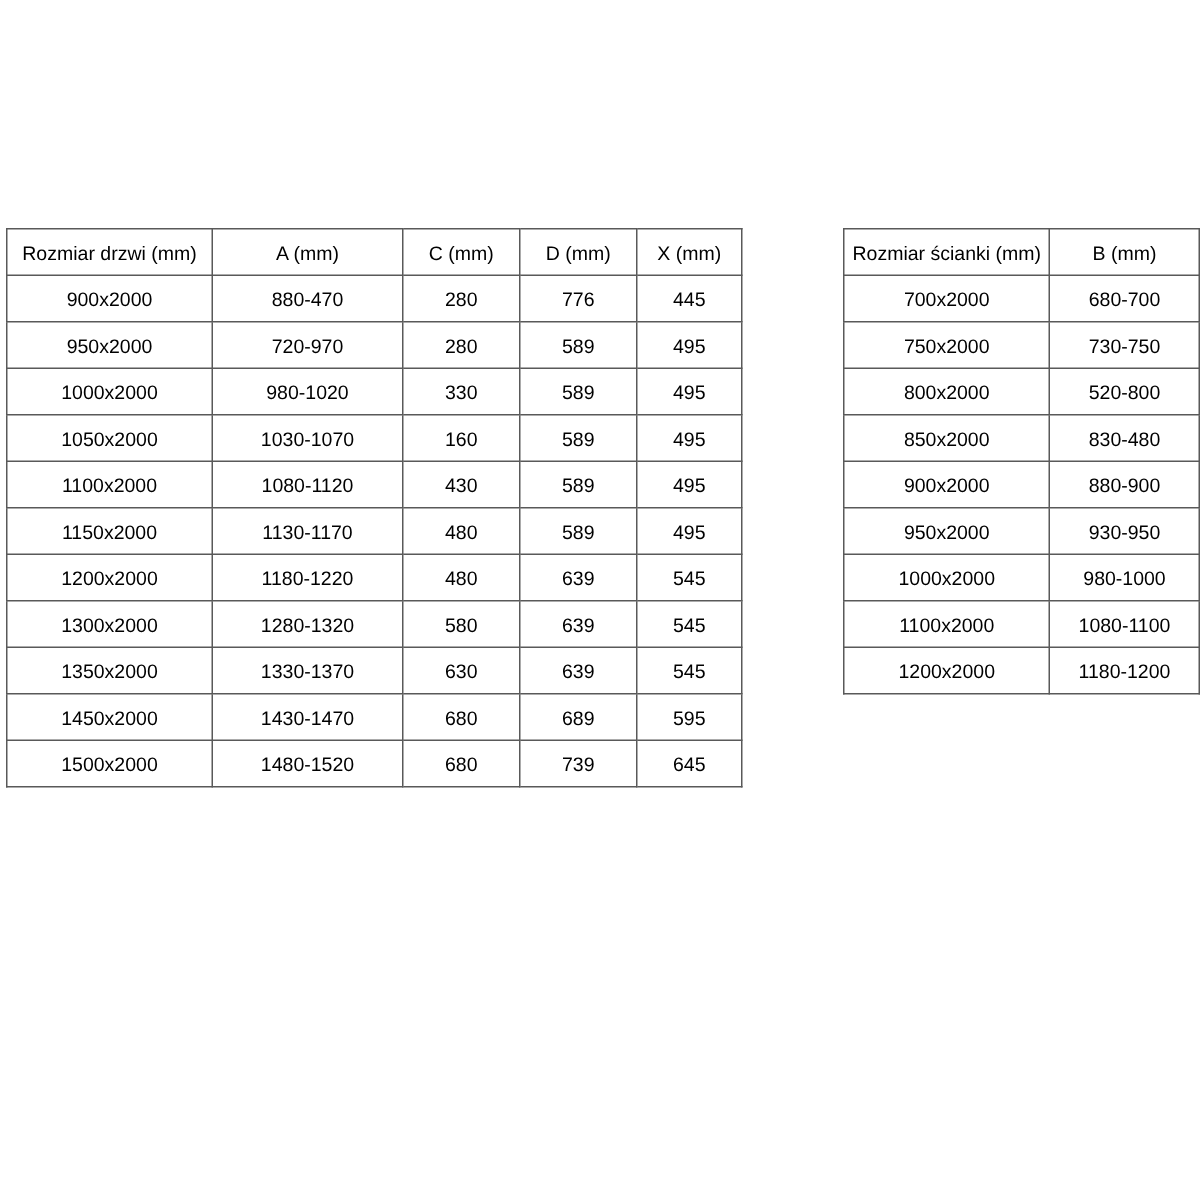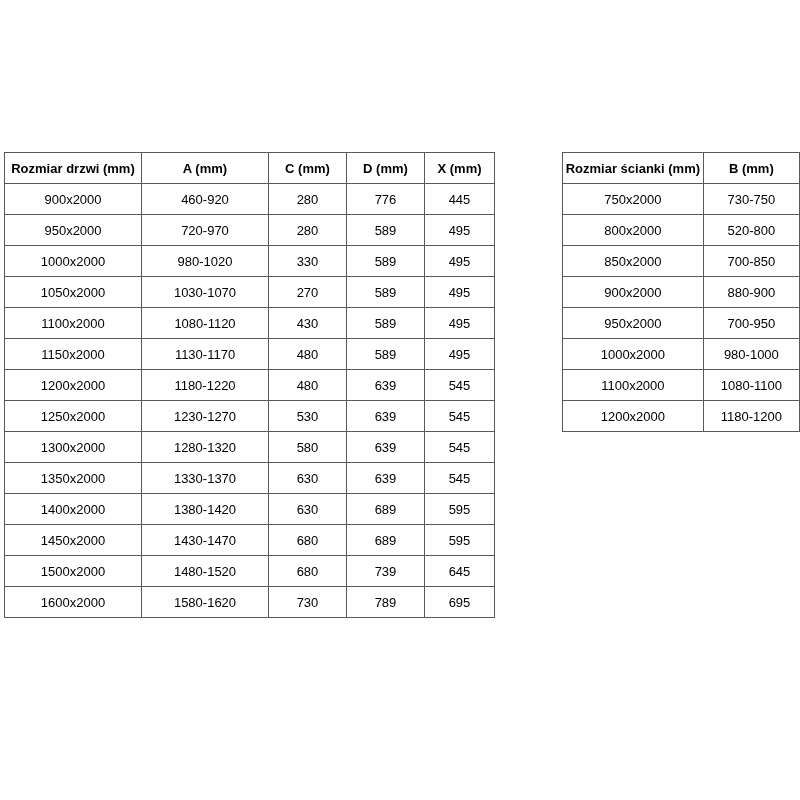--- a/index.html
+++ b/index.html
@@ -26,21 +26,21 @@
     border: 1px solid #595959;
     text-align: center;
     vertical-align: middle;
     font-size: 13px;
     height: 30px;
     padding: 0 2px;
     white-space: nowrap;
     overflow: hidden;
   }
   table.spec-table th {
-    font-weight: bold;
+    font-weight: normal;
     background: #ffffff;
   }
   #left-table  { left: 4px;   top: 152px; }
   #right-table { left: 562px; top: 152px; }
 
   #left-table th:nth-child(1), #left-table td:nth-child(1) { width: 132px; }
   #left-table th:nth-child(2), #left-table td:nth-child(2) { width: 122px; }
   #left-table th:nth-child(3), #left-table td:nth-child(3) { width: 73px; }
   #left-table th:nth-child(4), #left-table td:nth-child(4) { width: 73px; }
   #left-table th:nth-child(5), #left-table td:nth-child(5) { width: 65px; }
@@ -59,21 +59,21 @@
           <th>Rozmiar drzwi (mm)</th>
           <th>A (mm)</th>
           <th>C (mm)</th>
           <th>D (mm)</th>
           <th>X (mm)</th>
         </tr>
     </thead>
     <tbody>
         <tr>
           <td>900x2000</td>
-          <td>460-920</td>
+          <td>880-470</td>
           <td>280</td>
           <td>776</td>
           <td>445</td>
         </tr>
         <tr>
           <td>950x2000</td>
           <td>720-970</td>
           <td>280</td>
           <td>589</td>
           <td>495</td>
@@ -81,21 +81,21 @@
         <tr>
           <td>1000x2000</td>
           <td>980-1020</td>
           <td>330</td>
           <td>589</td>
           <td>495</td>
         </tr>
         <tr>
           <td>1050x2000</td>
           <td>1030-1070</td>
-          <td>270</td>
+          <td>160</td>
           <td>589</td>
           <td>495</td>
         </tr>
         <tr>
           <td>1100x2000</td>
           <td>1080-1120</td>
           <td>430</td>
           <td>589</td>
           <td>495</td>
         </tr>
@@ -107,98 +107,81 @@
           <td>495</td>
         </tr>
         <tr>
           <td>1200x2000</td>
           <td>1180-1220</td>
           <td>480</td>
           <td>639</td>
           <td>545</td>
         </tr>
         <tr>
-          <td>1250x2000</td>
-          <td>1230-1270</td>
-          <td>530</td>
-          <td>639</td>
-          <td>545</td>
-        </tr>
-        <tr>
           <td>1300x2000</td>
           <td>1280-1320</td>
           <td>580</td>
           <td>639</td>
           <td>545</td>
         </tr>
         <tr>
           <td>1350x2000</td>
           <td>1330-1370</td>
           <td>630</td>
           <td>639</td>
           <td>545</td>
-        </tr>
-        <tr>
-          <td>1400x2000</td>
-          <td>1380-1420</td>
-          <td>630</td>
-          <td>689</td>
-          <td>595</td>
         </tr>
         <tr>
           <td>1450x2000</td>
           <td>1430-1470</td>
           <td>680</td>
           <td>689</td>
           <td>595</td>
         </tr>
         <tr>
           <td>1500x2000</td>
           <td>1480-1520</td>
           <td>680</td>
           <td>739</td>
           <td>645</td>
         </tr>
-        <tr>
-          <td>1600x2000</td>
-          <td>1580-1620</td>
-          <td>730</td>
-          <td>789</td>
-          <td>695</td>
-        </tr>
       </tbody>
   </table>
 
   <table id="right-table" class="spec-table">
     <thead>
       <tr>
           <th>Rozmiar ścianki (mm)</th>
           <th>B (mm)</th>
         </tr>
     </thead>
     <tbody>
         <tr>
+          <td>700x2000</td>
+          <td>680-700</td>
+        </tr>
+        <tr>
           <td>750x2000</td>
           <td>730-750</td>
         </tr>
         <tr>
           <td>800x2000</td>
           <td>520-800</td>
         </tr>
         <tr>
           <td>850x2000</td>
-          <td>700-850</td>
+          <td>830-480</td>
         </tr>
         <tr>
           <td>900x2000</td>
           <td>880-900</td>
         </tr>
         <tr>
           <td>950x2000</td>
-          <td>700-950</td>
+          <td>930-950</td>
         </tr>
         <tr>
           <td>1000x2000</td>
           <td>980-1000</td>
         </tr>
         <tr>
           <td>1100x2000</td>
           <td>1080-1100</td>
         </tr>
         <tr>

